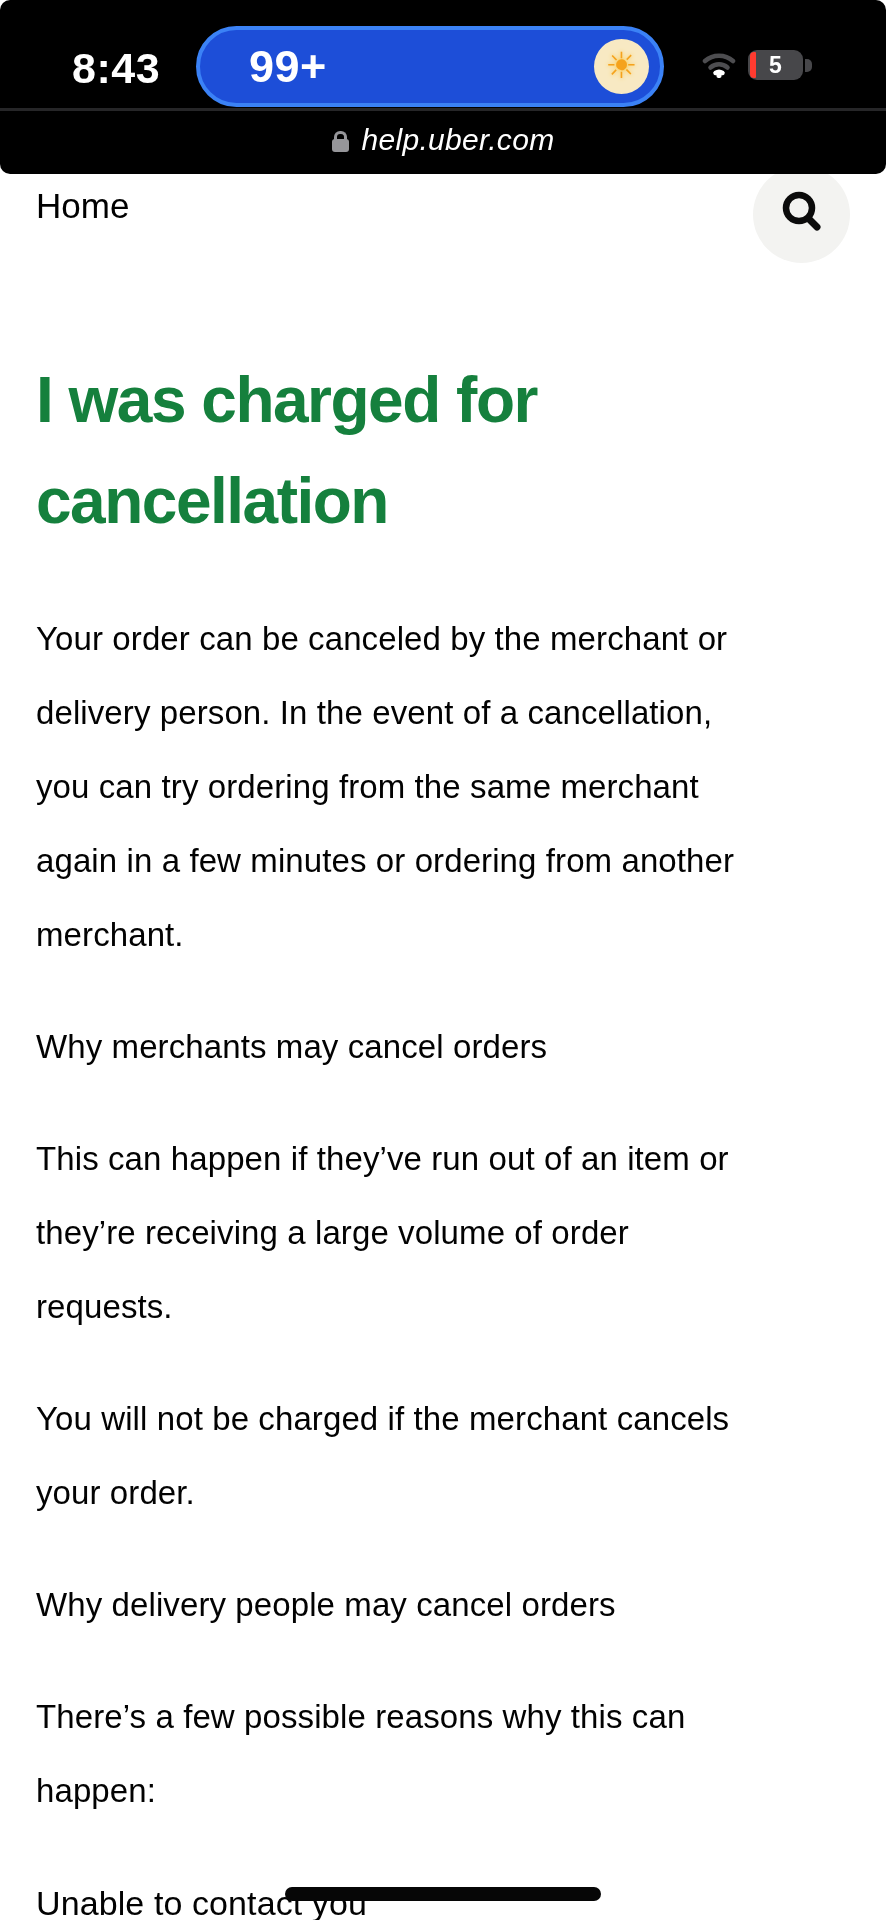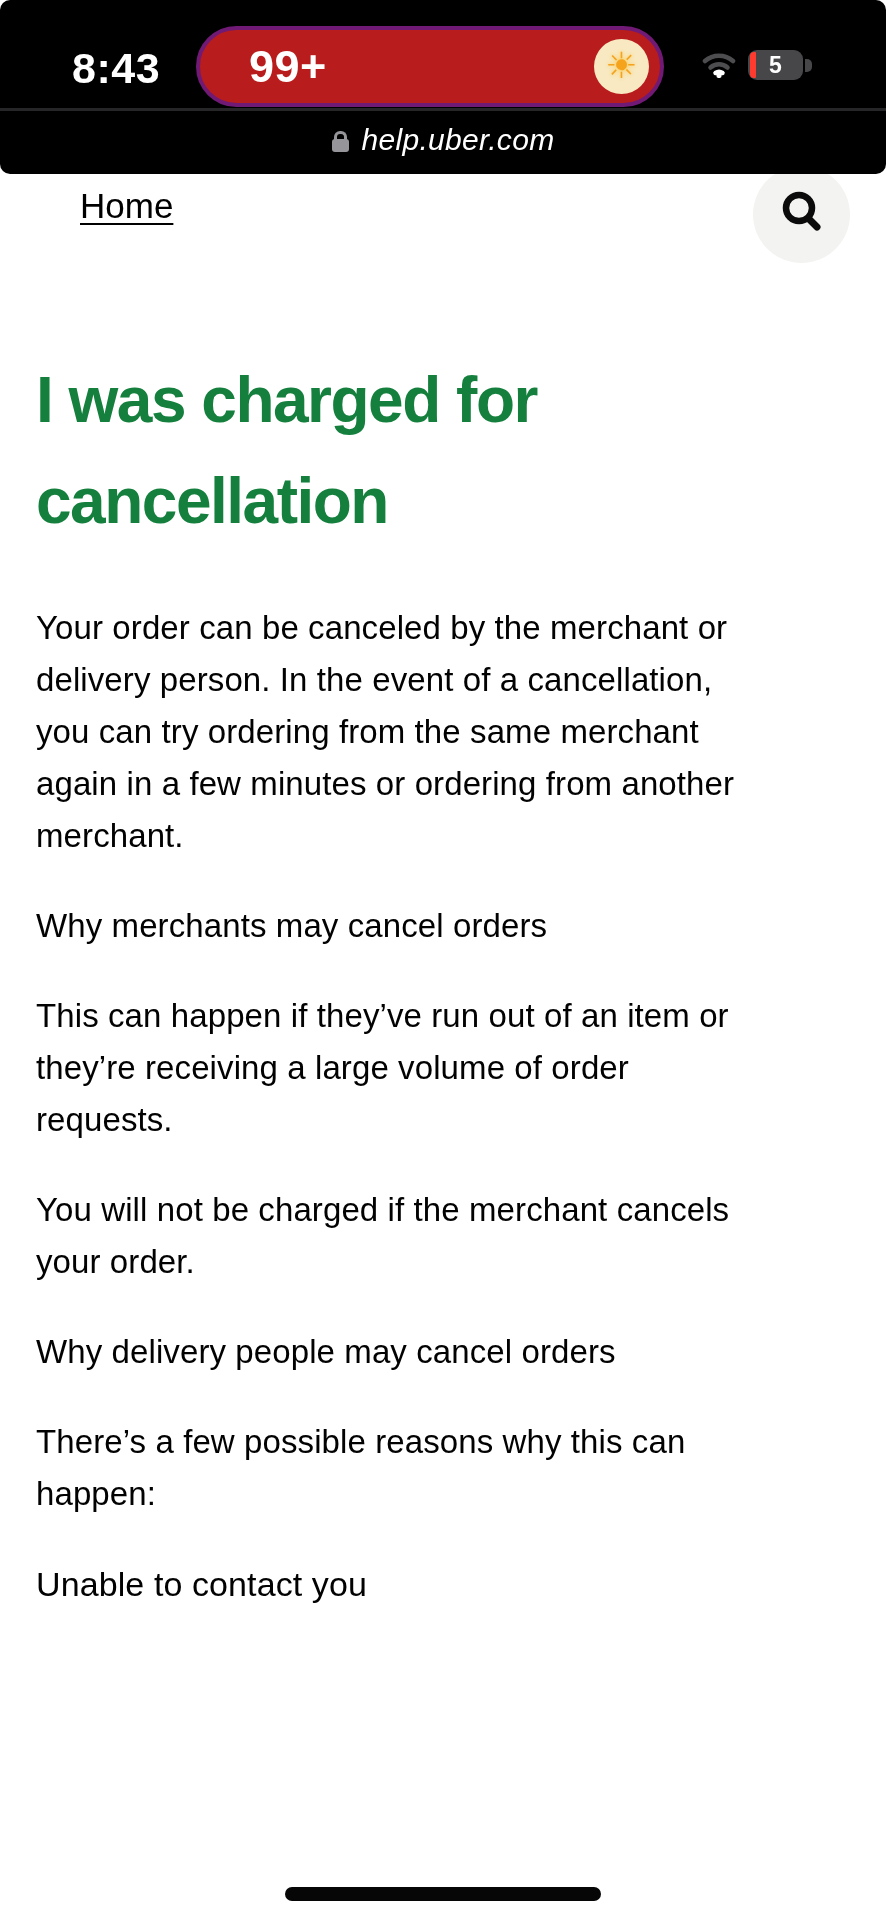--- a/index.html
+++ b/index.html
@@ -22,22 +22,22 @@
     border-radius: 10px;
   }
   .status-time {
     position: absolute; left: 72px; top: 44px;
     color: #fff; font-size: 43px; font-weight: 600;
     letter-spacing: 0.5px;
   }
   .dynamic-island {
     position: absolute; left: 196px; top: 26px;
     width: 468px; height: 81px;
-    background: #b91c1c;
-    border: 4px solid #701a75;
+    background: #1d4ed8;
+    border: 4px solid #3b82f6;
     border-radius: 44px;
     display: flex; align-items: center; justify-content: space-between;
     padding: 0 11px 0 49px;
   }
   .island-count {
     color: #fff; font-size: 45px; font-weight: 600; letter-spacing: 0.5px;
   }
   .sun-badge {
     width: 55px; height: 55px; border-radius: 50%;
     background: #f8e9c3;
@@ -93,43 +93,41 @@
 
   
   .page {
     position: absolute; top: 174px; left: 0;
     width: 886px; padding: 0 36px;
   }
   .nav-row { position: relative; height: 96px; }
   .home-link {
     position: absolute; left: 0; top: 12px;
     font-size: 35px; color: #000;
-    text-decoration: underline;
     text-underline-offset: 5px;
     text-decoration-thickness: 2px;
     cursor: pointer;
-    margin-left: 44px;
   }
   .search-button {
     position: absolute; right: 0px; top: -8px;
     width: 97px; height: 97px; border-radius: 50%;
     background: #f3f3f1;
     display: flex; align-items: center; justify-content: center;
     cursor: pointer;
   }
   .page-title {
     margin: 80px 0 50px 0;
     font-size: 64px; line-height: 101px;
     font-weight: 700; color: #15803d;
     letter-spacing: -1.5px;
     white-space: pre-line;
   }
   .article p {
     margin: 0 0 38px 0;
-    font-size: 33px; line-height: 52px;
+    font-size: 33px; line-height: 74px;
     color: #020202;
     letter-spacing: 0.1px;
     white-space: pre-line;
   }
   .article p.subheading {
     font-weight: 400; font-size: 34px;
   }
 
   .home-indicator {
     position: absolute; left: 285px; top: 1887px;

